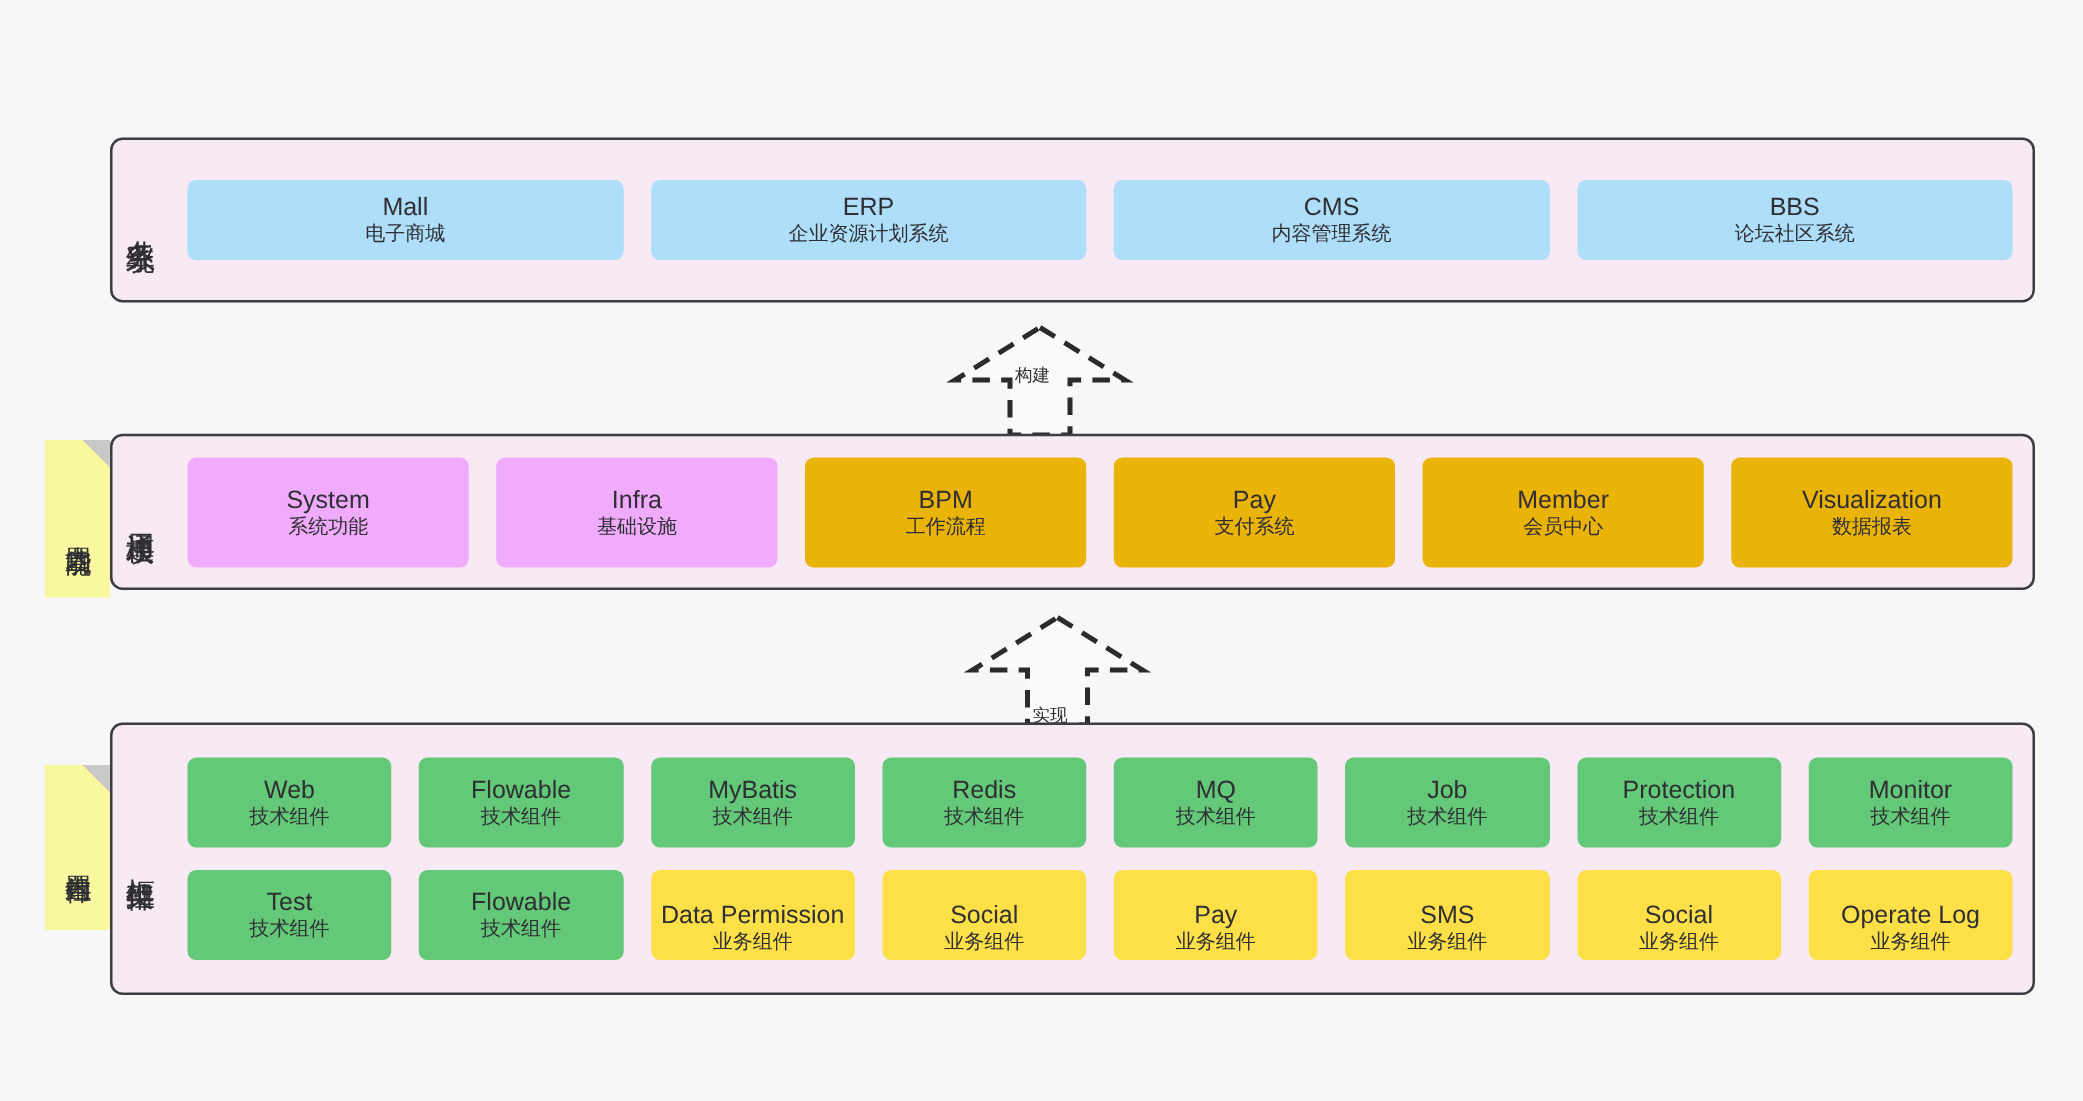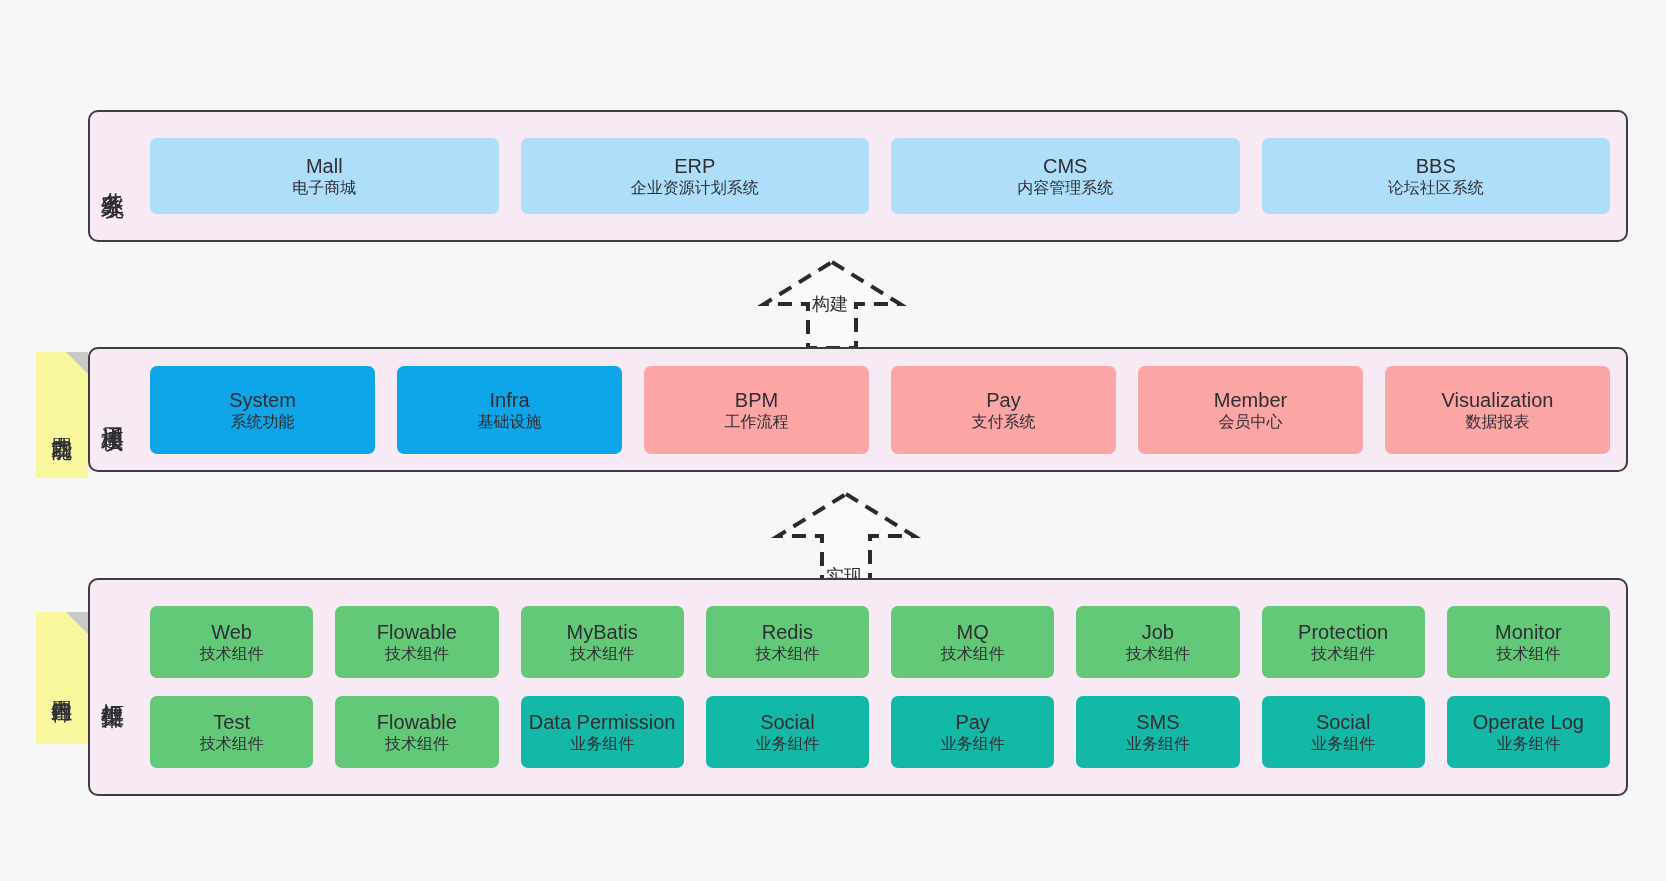--- a/index.html
+++ b/index.html
@@ -62,26 +62,26 @@
     justify-content:center;
     text-align:center;
     line-height:1.22;
     box-sizing:border-box;
     padding:4px 6px;
   }
   .card .t1{font-size:20px;color:#2E2E33;}
   .card .t2{font-size:16px;color:#2E2E33;}
 
   .c-blue      {background:#AEDEF9;}
-  .c-red       {background:#0ea5e9;}
-  .c-pink      {background:#fca5a5;}
+  .c-red       {background:#f0abfc;}
+  .c-pink      {background:#eab308;}
   .c-green     {background:#63C878;}
-  .c-greenlight{background:#14b8a6;}
-
-  .h-biz {height:76px;}
+  .c-greenlight{background:#fde047;justify-content:flex-end;}
+
+  .h-biz {height:64px;}
   .h-mod {height:88px;}
   .h-comp{height:72px;}
 
   
   .tag{
     position:absolute;
     width:52px;
     background:#FAF89E;
     box-sizing:border-box;
     display:flex;
@@ -104,21 +104,21 @@
     border-top:22px solid #C9C9C9;
     border-left:22px solid transparent;
   }
   .tag .txt{position:relative;z-index:2;padding-top:14px;}
 
   
   .arrow{position:absolute;}
   .arrow svg{display:block;overflow:visible;}
   .arrow-label{
     position:absolute;
-    font-size:18px;
+    font-size:14px;
     color:#2F2F33;
     background:transparent;
     white-space:nowrap;
     user-select:none;
   }
 </style>
 </head>
 <body>
 
 <div id="stage">

